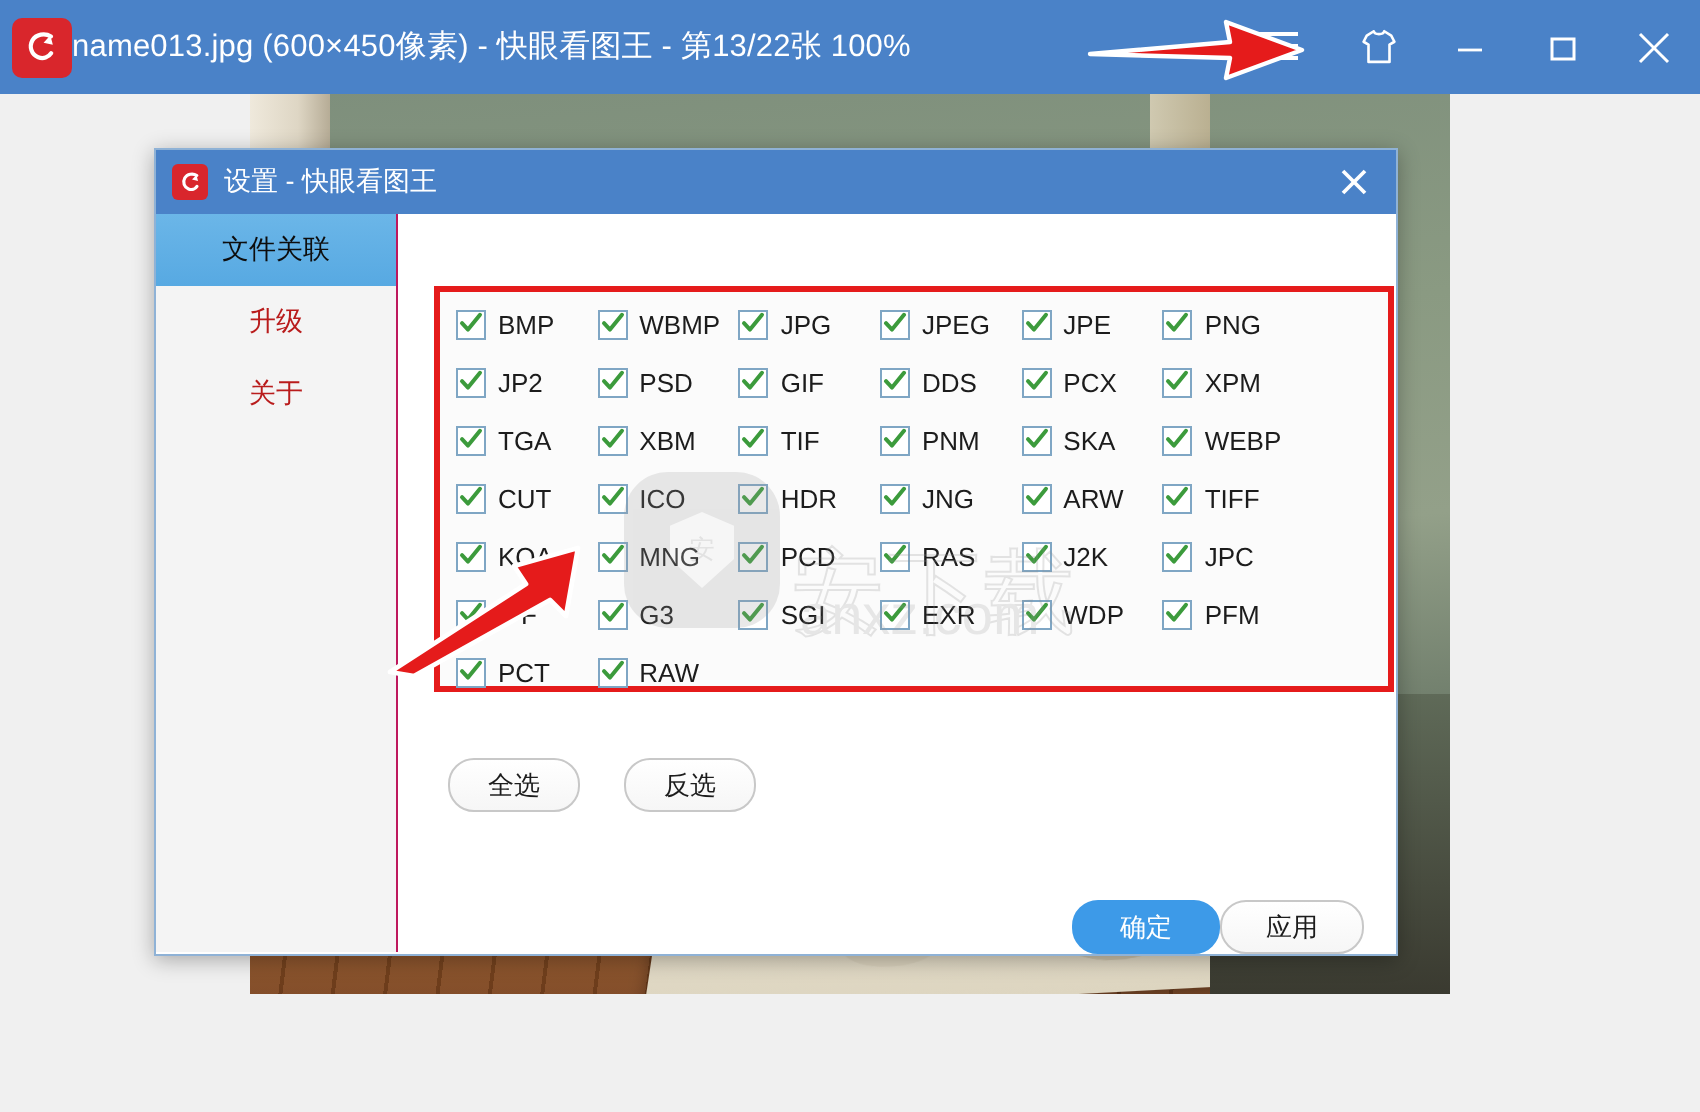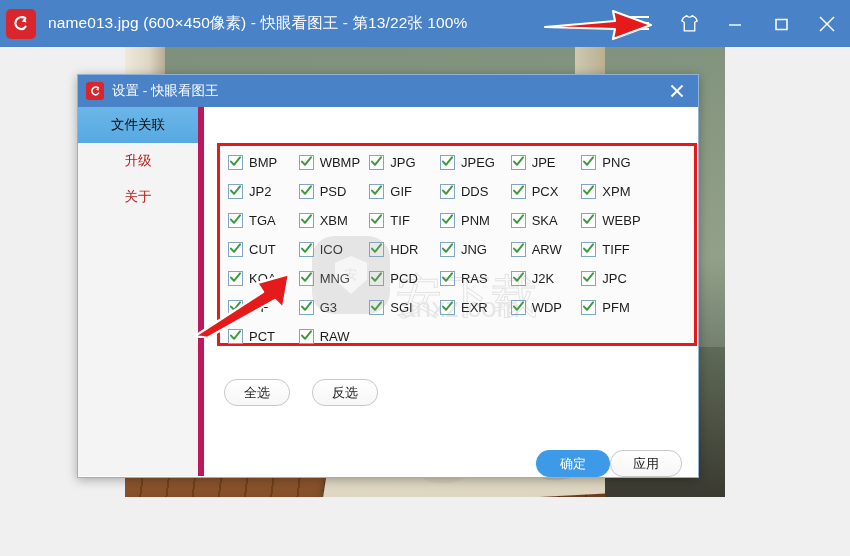--- a/index.html
+++ b/index.html
@@ -25,21 +25,20 @@
   .app-logo {
     width: 30px; height: 30px;
     margin-left: 6px;
     background: #d9262c;
     border-radius: 5px;
     display: flex; align-items: center; justify-content: center;
     flex: 0 0 auto;
   }
   .app-logo svg { display:block; }
   .title-text {
-    margin-left: 12px;
     color: #ffffff;
     font-size: 15.5px;
     white-space: nowrap;
     letter-spacing: 0.1px;
   }
   .titlebar-spacer { flex: 1 1 auto; }
   .tb-btn {
     width: 46px; height: 47px;
     display: flex; align-items: center; justify-content: center;
     flex: 0 0 auto;
@@ -158,21 +157,21 @@
     position: absolute; left:0; top:32px;
     width: 620px; height: 369px;
     background: #ffffff;
   }
 
   
   .sidebar {
     position: absolute; left: 0; top: 0;
     width: 120px; height: 369px;
     background: #f4f4f4;
-    border-right: 6px solid #be185d;
+    border-right: 1px solid #be185d;
   }
   .side-item {
     height: 36px;
     display: flex; align-items: center; justify-content: center;
     font-size: 13.5px; color: #b91c1c;
   }
   .side-item.active {
     background: linear-gradient(180deg,#6bb6e8 0%, #57a9e2 100%);
     color: #0d0d0d;
   }

